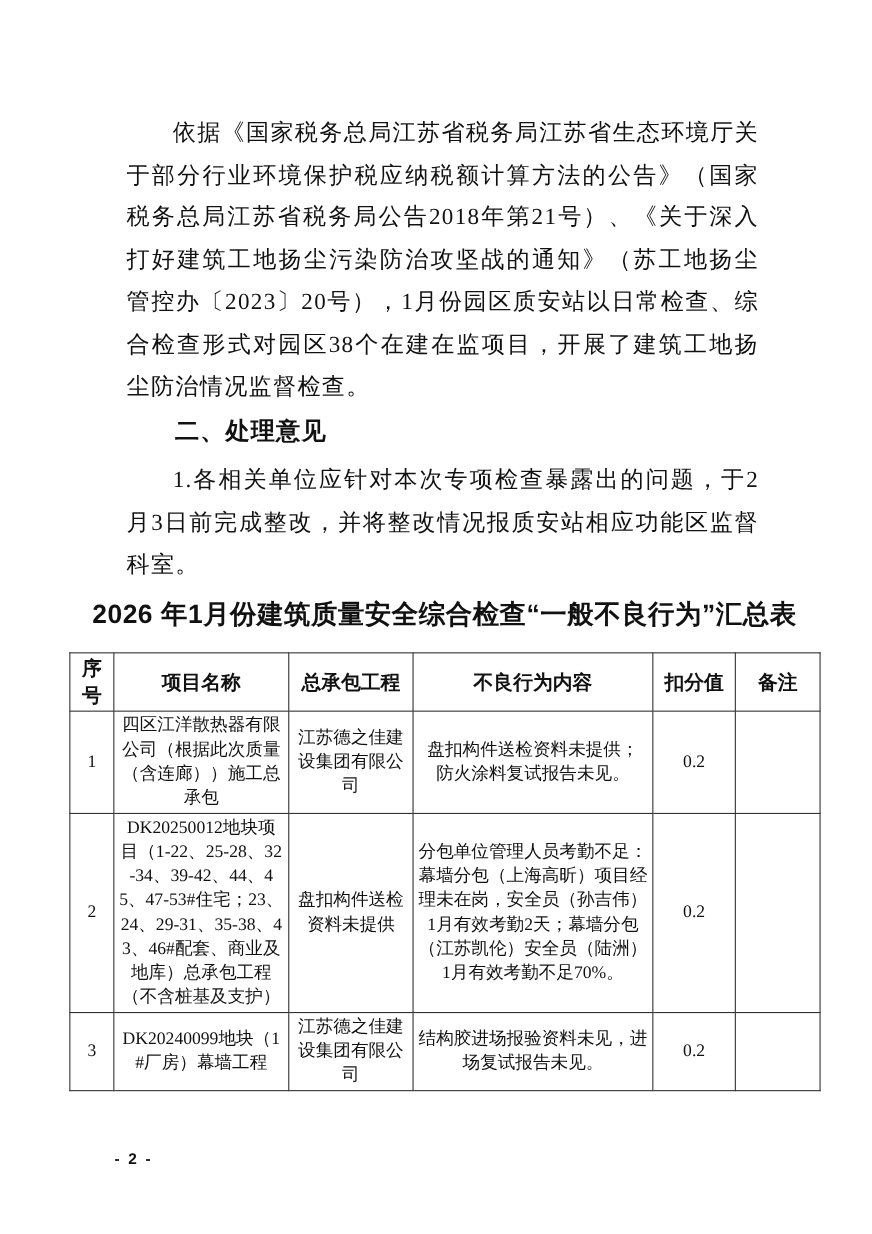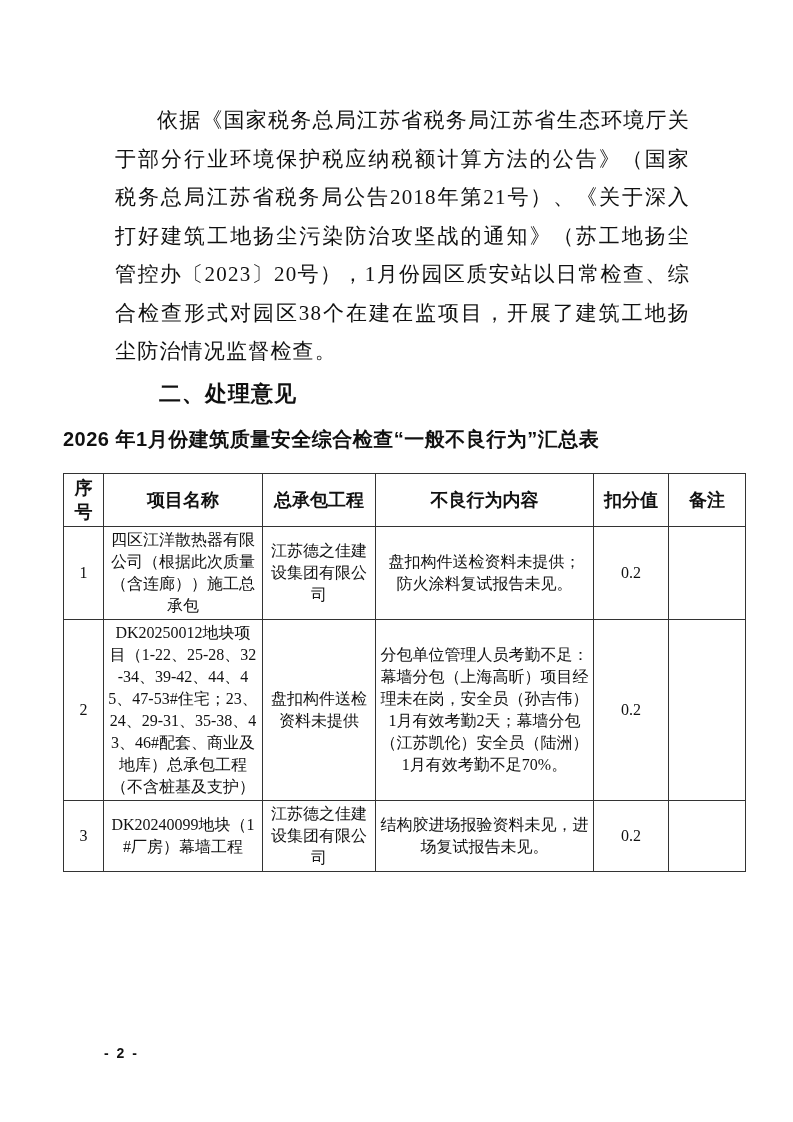--- a/index.html
+++ b/index.html
@@ -21,42 +21,43 @@
     font-size: 21px;
     line-height: 38.5px;
     letter-spacing: 1.2px;
     text-align: justify;
     text-indent: 2em;
     font-family: "Liberation Serif", "DejaVu Serif", serif;
   }
   .spaced { margin-top: 4px; }
   .section-heading {
     margin: 4px 0 0 0;
-    font-family: Liberation Serif, serif;
+    font-family: Liberation Mono, monospace;
     font-weight: bold;
     font-size: 22px;
     line-height: 38.5px;
     letter-spacing: 1px;
     text-indent: 2em;
   }
   .subsection-heading {
     margin: 4px 0 0 0;
     font-family: "Liberation Serif", "DejaVu Serif", serif;
     font-weight: normal;
     font-size: 21px;
     line-height: 38.5px;
     letter-spacing: 2px;
     text-indent: 2em;
   }
   .table-title {
     margin: 8px 0 0 63px;
     width: 682px;
+    text-align: center;
     font-family: "Liberation Sans", sans-serif;
     font-weight: bold;
-    font-size: 20px;
+    font-size: 24px;
     line-height: 36px;
     letter-spacing: 0.5px;
   }
   table.summary {
     margin: 16px 0 0 63px;
     width: 682px;
     border-collapse: collapse;
     table-layout: fixed;
   }
   .col-seq      { width: 40px; }
@@ -100,20 +101,21 @@
   }
 </style>
 </head>
 <body>
 
 <div class="page">
 
   <div class="content">
     <p class="body-text">依据《国家税务总局江苏省税务局江苏省生态环境厅关于部分行业环境保护税应纳税额计算方法的公告》（国家税务总局江苏省税务局公告2018年第21号）、《关于深入打好建筑工地扬尘污染防治攻坚战的通知》（苏工地扬尘管控办〔2023〕20号），1月份园区质安站以日常检查、综合检查形式对园区38个在建在监项目，开展了建筑工地扬尘防治情况监督检查。</p>
     <h2 class="section-heading">二、处理意见</h2>
+    <p class="body-text spaced">1.各相关单位应针对本次专项检查暴露出的问题，于2月3日前完成整改，并将整改情况报质安站相应功能区监督科室。</p>
   </div>
 
   <div class="table-title">2026 年1月份建筑质量安全综合检查“一般不良行为”汇总表</div>
 
   <table class="summary">
     <colgroup>
       <col class="col-seq">
         <col class="col-project">
         <col class="col-unit">
       <col class="col-behavior">

